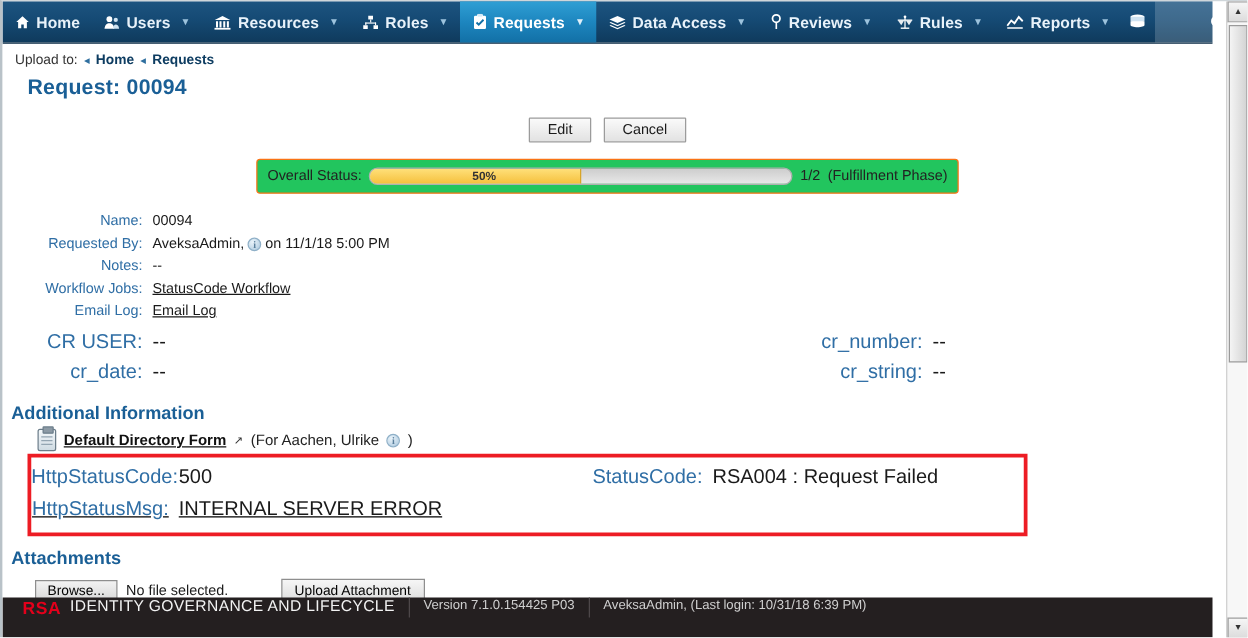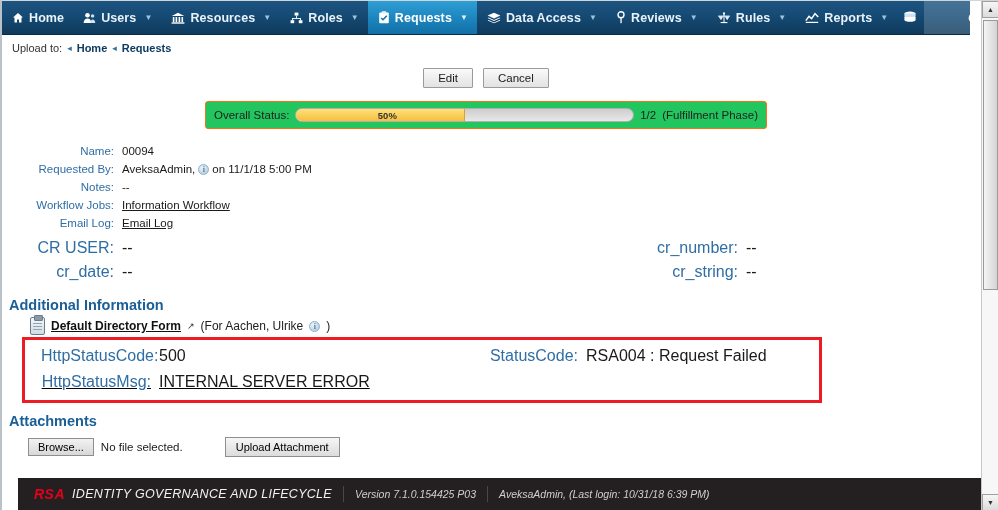--- a/index.html
+++ b/index.html
@@ -230,21 +230,21 @@
   .form-head .ext { font-size: 9px; color: #333; vertical-align: super; }
   .form-head .forwho { color: #222; }
 
   .red-box {
     margin: 2px 0 0 20px;
     width: 800px;
     border: 3px solid #ed1c24;
     background: #fff;
     padding: 7px 0 9px 0;
   }
-  .red-box .frow { margin-bottom: 8px; padding-left: 16px; }
+  .red-box .frow { margin-bottom: 8px; }
   .red-box .frow:last-child { margin-bottom: 0; text-decoration: underline; }
   .rb-cols { display: flex; }
   .rb-cols .c { width: 50%; }
   .rb-cols .c.left .flabel { width: 118px; }
   .rb-cols .c.right .flabel { width: 148px; }
 
   .attach-row {
     display: flex; align-items: center;
     padding-left: 26px; margin-top: 4px;
     font-size: 11.5px; gap: 0;
@@ -263,26 +263,26 @@
     font-family: "Liberation Sans", sans-serif;
     font-size: 11px;
     padding: 3px 10px;
     background: linear-gradient(to bottom,#f6f6f6,#dcdcdc);
     border: 1px solid #8e8e8e;
     cursor: pointer;
   }
 
   
   .footer {
-    position: absolute; bottom: 0; left: 16px;
+    position: absolute; bottom: 0; left: 0;
     width: 968px; height: 32px;
     background: #241f20;
-    display: flex; align-items: center;
+    display: flex; align-items: flex-start;
     padding: 0 12px 0 16px;
-    color: #d9d9d9; font-size: 10.5px; font-style: italic;
+    color: #d9d9d9; font-size: 10.5px;
   }
   .footer .rsa {
     color: #e3001b; font-weight: bold; font-size: 14px;
     letter-spacing: .5px; margin-right: 7px;
   }
   .footer .prod {
     color: #f2f2f2; font-size: 12.5px; letter-spacing: .3px;
   }
   .footer .sep {
     width: 1px; height: 16px; background: #4d4749; margin: 0 11px;
@@ -447,20 +447,21 @@
   <div class="content">
 
     <div class="breadcrumb">
       <span class="lbl">Upload to:</span>
       <span class="tri">◂</span>
       <a>Home</a>
       <span class="tri">◂</span>
       <a>Requests</a>
     </div>
 
+    <div class="page-title">Request: 00094</div>
 
     <div class="btn-row">
       <button class="btn">Edit</button>
       <button class="btn">Cancel</button>
     </div>
 
     <div class="status-wrap">
       <div class="status-box">
         <span class="slabel">Overall Status:</span>
         <div class="progress">
@@ -485,21 +486,21 @@
           <span>on 11/1/18 5:00 PM</span>
         </div>
       </div>
       <div class="frow">
         <div class="flabel">Notes:</div>
         <div class="fvalue">--</div>
       </div>
       <div class="frow">
         <div class="flabel">Workflow Jobs:</div>
         <div class="fvalue">
-          <a>Information Workflow</a>
+          <a>StatusCode Workflow</a>
         </div>
       </div>
       <div class="frow">
         <div class="flabel">Email Log:</div>
         <div class="fvalue">
           <a>Email Log</a>
         </div>
       </div>
     </div>
 

